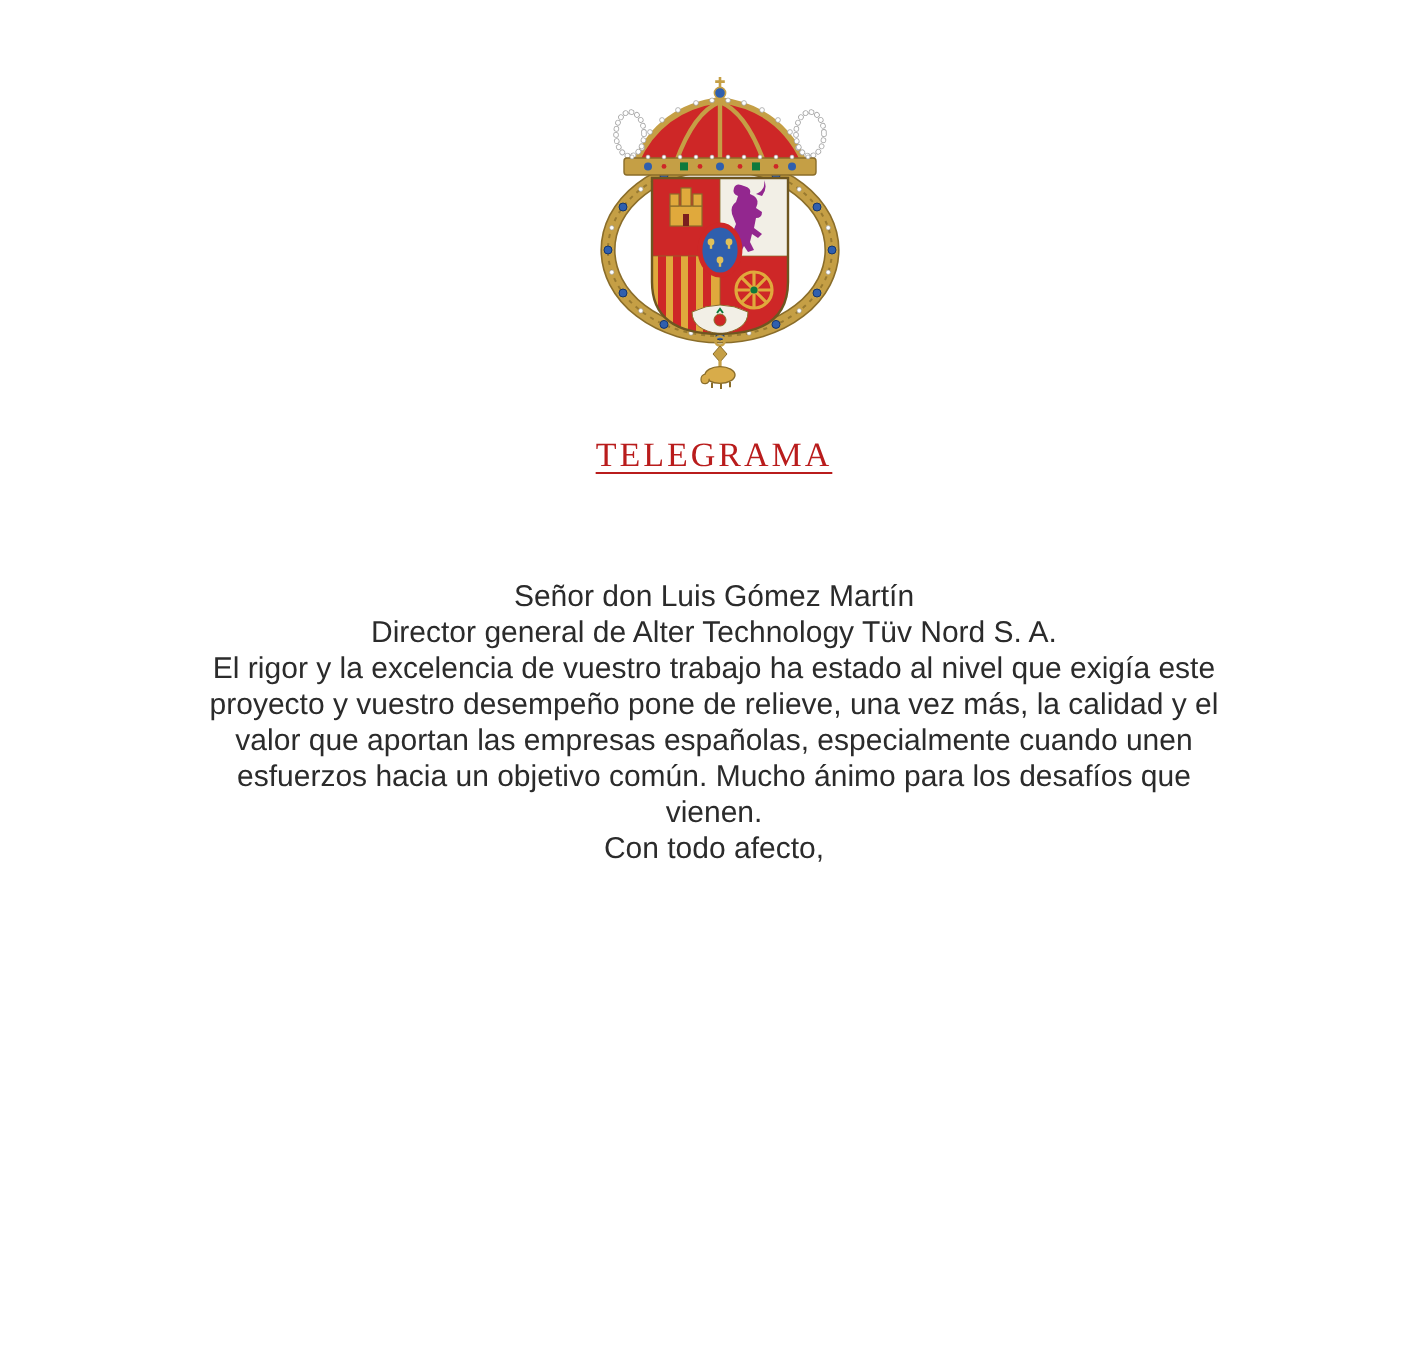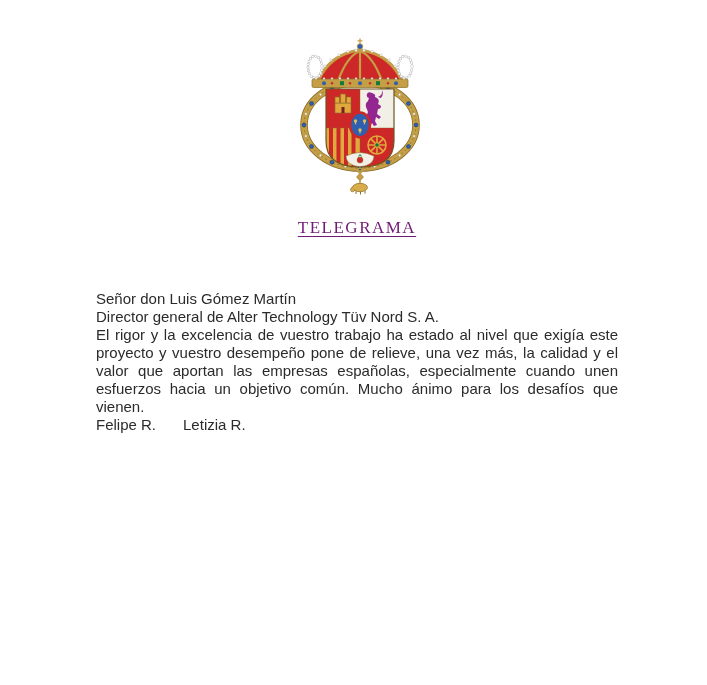--- a/index.html
+++ b/index.html
@@ -4,28 +4,28 @@
 <style>
   html, body { margin:0; padding:0; background:#ffffff; }
   .page {
     position:relative; width:707px; height:685px; background:#ffffff;
     overflow:hidden; font-family:"Liberation Sans", sans-serif; color:#2b2b2b;
   }
   .coat { position:absolute; left:298px; top:37px; width:124px; height:161px; }
   .title {
     position:absolute; top:218px; left:96px; width:522px;
     text-align:center; font-family:"Liberation Serif", serif;
-    font-size:17px; letter-spacing:1.5px; color:#701a75;
+    font-size:17px; letter-spacing:1.5px; color:#b91c1c;
     text-decoration:underline; text-underline-offset:3px;
   }
   .letter {
     position:absolute; left:96px; top:290px; width:522px;
     font-size:15px; line-height:18px;
   }
-  .letter p { margin:0; }
+  .letter p { margin:0;text-align:center; }
   .recipient   { margin-bottom:54px; }
   .sender      { margin-bottom:39px; }
   .para        { text-align:justify; }
   .para1       { margin-bottom:18px; }
   .para2       { margin-bottom:17px; }
   .closing     { margin-bottom:33px; }
   .signatures  { margin-left:43px; }
   .sig1        { margin-right:27px; }
 </style>
 </head>
@@ -196,18 +196,16 @@
   </svg>
 
   <div class="title">TELEGRAMA</div>
 
   <div class="letter">
     <p class="recipient">
       <span>Señor don Luis Gómez Martín</span><br>
       <span>Director general de Alter Technology Tüv Nord S. A.</span>
     </p>
     <p class="para para2">El rigor y la excelencia de vuestro trabajo ha estado al nivel que exigía este proyecto y vuestro desempeño pone de relieve, una vez más, la calidad y el valor que aportan las empresas españolas, especialmente cuando unen esfuerzos hacia un objetivo común. Mucho ánimo para los desafíos que vienen.</p>
-    <p class="signatures">
-      <span class="sig1">Felipe R.</span><span class="sig2">Letizia R.</span>
-    </p>
+    <p class="closing">Con todo afecto,</p>
   </div>
 
 </div>
 
 </body></html>

